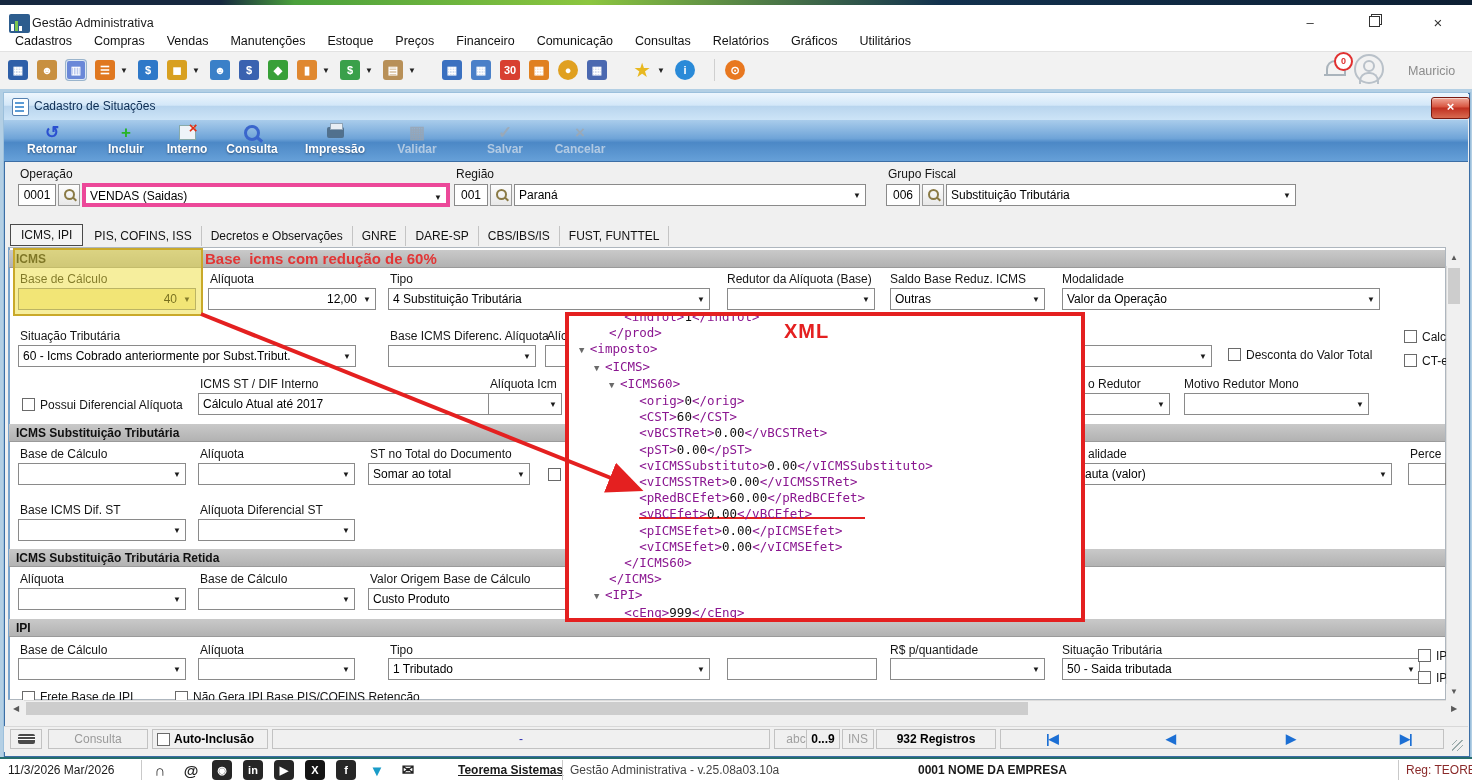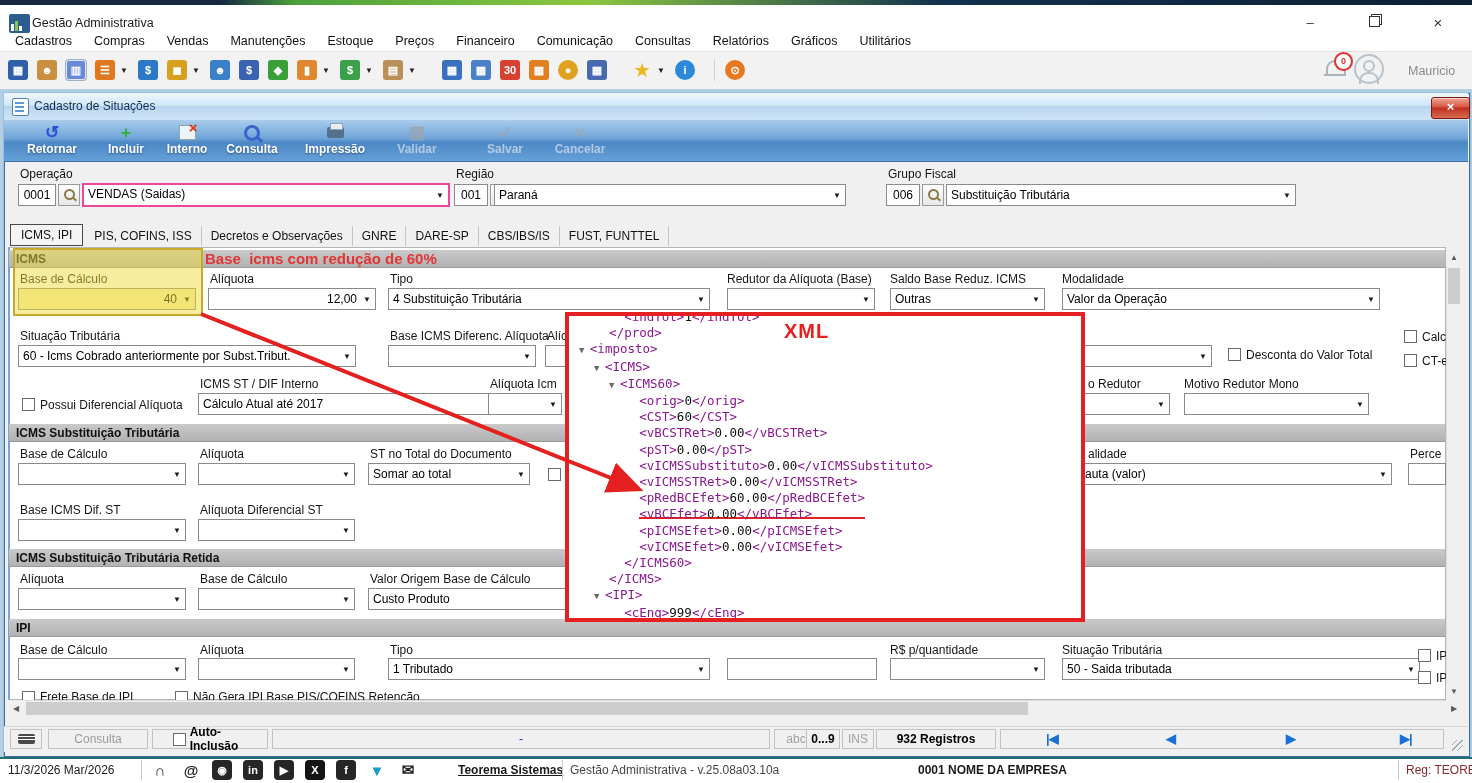--- a/index.html
+++ b/index.html
@@ -63,21 +63,21 @@
   
   .lbl{position:absolute;font-size:12px;color:#151515;white-space:nowrap}
   .code{position:absolute;height:22px;background:#fff;border:1px solid #8a8a8a;font-size:12px;line-height:20px;text-align:center;box-sizing:border-box}
   .lookup{position:absolute;width:22px;height:22px;background:linear-gradient(#fdfdfd,#e8e8e8);border:1px solid #9a9a9a;box-sizing:border-box;cursor:pointer}
   .lookup::before{content:"";position:absolute;left:5px;top:4px;width:7px;height:7px;border:2px solid #8a7a45;border-radius:50%}
   .lookup::after{content:"";position:absolute;left:13px;top:13px;width:5px;height:2px;background:#8a7a45;transform:rotate(42deg)}
   .combo{position:absolute;height:22px;background:#fff;border:1px solid #8a8a8a;font-size:12px;color:#000;
      line-height:20px;padding:0 18px 0 4px;box-sizing:border-box;white-space:nowrap;overflow:hidden;cursor:pointer}
   .combo::after{content:"▼";position:absolute;right:4px;top:1px;font-size:8px;color:#1a1a1a;line-height:20px}
   .combo.num{text-align:right}
-  .combo.focus{border:2px solid #ec4899;line-height:18px}
+  .combo.focus{border:4px solid #ec4899;line-height:18px}
   .tinput{position:absolute;height:22px;background:#fff;border:1px solid #8a8a8a;box-sizing:border-box}
   .chk{position:absolute;width:13px;height:13px;background:#fff;border:1px solid #6a6a6a;box-sizing:border-box;cursor:pointer}
   
   #tabs{left:10px;top:224px;height:22px;display:flex;align-items:flex-end}
   .tab{font-size:12px;color:#111;padding:3px 9px 3px 9px;border-right:1px solid #c4c4c4;cursor:pointer;white-space:nowrap}
   .tab.active{border:1px solid #4a4a4a;background:#f4f4f4;font-weight:normal;padding:3px 10px;margin-right:2px}
   
   #content{left:8px;top:247px;width:1438px;height:453px;background:#fff;border:1px solid #aeb6be;border-left:2px solid #7aa4cc;box-sizing:border-box}
   .sect{position:absolute;left:9px;width:1436px;height:18px;background:linear-gradient(#c9c9c9,#b2b2b2);
      border-bottom:1px solid #9a9a9a;font-size:12px;font-weight:bold;color:#101010;padding:2px 0 0 7px;box-sizing:border-box}
@@ -235,21 +235,21 @@
   </div>
 
 <div class="lbl" style="left:20px;top:167px">Operação</div>
 <div class="code" style="left:18px;top:184px;width:38px">0001</div>
 <div class="lookup" style="left:58px;top:184px"></div>
 <div class="combo focus" style="left:82px;top:183px;width:368px;height:24px">VENDAS (Saidas)</div>
 
 <div class="lbl" style="left:456px;top:167px">Região</div>
 <div class="code" style="left:454px;top:184px;width:34px">001</div>
 <div class="lookup" style="left:490px;top:184px"></div>
-<div class="combo" style="left:494px;top:184px;width:352px">Paraná</div>
+<div class="combo" style="left:514px;top:184px;width:352px">Paraná</div>
 
 <div class="lbl" style="left:888px;top:167px">Grupo Fiscal</div>
 <div class="code" style="left:886px;top:184px;width:34px">006</div>
 <div class="lookup" style="left:922px;top:184px"></div>
 <div class="combo" style="left:946px;top:184px;width:350px">Substituição Tributária</div>
 
 <div id="tabs" class="abs">
     <span class="tab active">ICMS, IPI</span>
     <span class="tab">PIS, COFINS, ISS</span>
     <span class="tab">Decretos e Observações</span>
@@ -357,21 +357,21 @@
 <div class="sb abs" style="left:8px;top:700px;width:1454px;height:17px;border-top:1px solid #dcdcdc"></div>
 <div class="sb-btn abs" style="left:8px;top:700px;width:16px;height:17px;line-height:17px">◀</div>
 <div class="sb-thumb abs" style="left:26px;top:702px;width:1002px;height:13px"></div>
 <div class="sb-btn abs" style="left:1446px;top:700px;width:16px;height:17px;line-height:17px">▶</div>
 
 <div id="wsb" class="abs"></div>
 <div class="cell" id="kb-btn" style="left:10px;width:32px">
     <span></span>
   </div>
 <div class="cell" style="left:48px;width:100px;color:#9a9a9a">Consulta</div>
-<div class="cell" style="left:152px;width:116px;justify-content:flex-start;padding-left:20px;font-weight:bold">
+<div class="cell" style="left:152px;width:116px;justify-content:flex-start;padding-left:4px;font-weight:bold">
   <span class="chk" style="position:static;margin-right:4px"></span>
   <span>Auto-Inclusão</span>
 </div>
 <div class="cell" style="left:272px;width:498px;color:#2a2ab0">-</div>
 <div class="cell" style="left:774px;width:44px;color:#a0a0a0">abc</div>
 <div class="cell" style="left:806px;width:34px;font-weight:bold">0...9</div>
 <div class="cell" style="left:842px;width:32px;color:#a0a0a0">INS</div>
 <div class="cell" style="left:876px;width:120px;font-weight:bold">932 Registros</div>
 <div class="cell" style="left:1000px;width:444px"></div>
 <div id="nav-arrows"></div>

